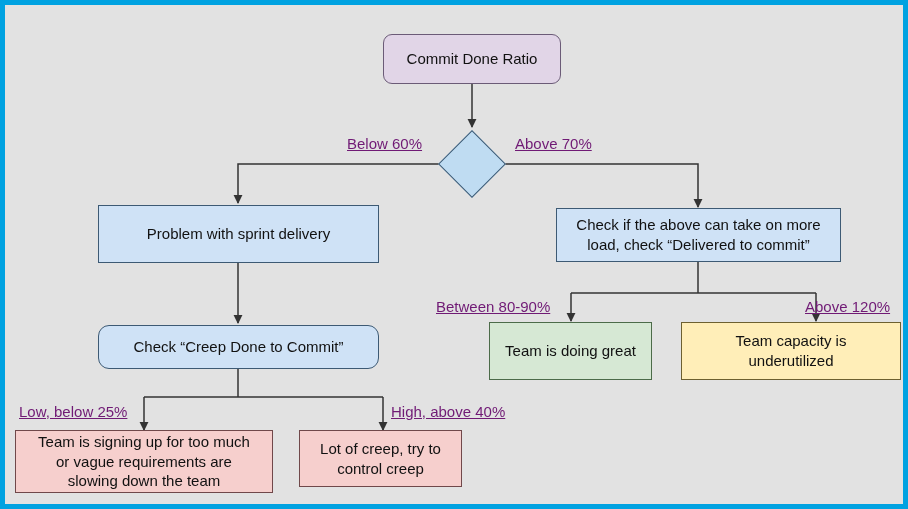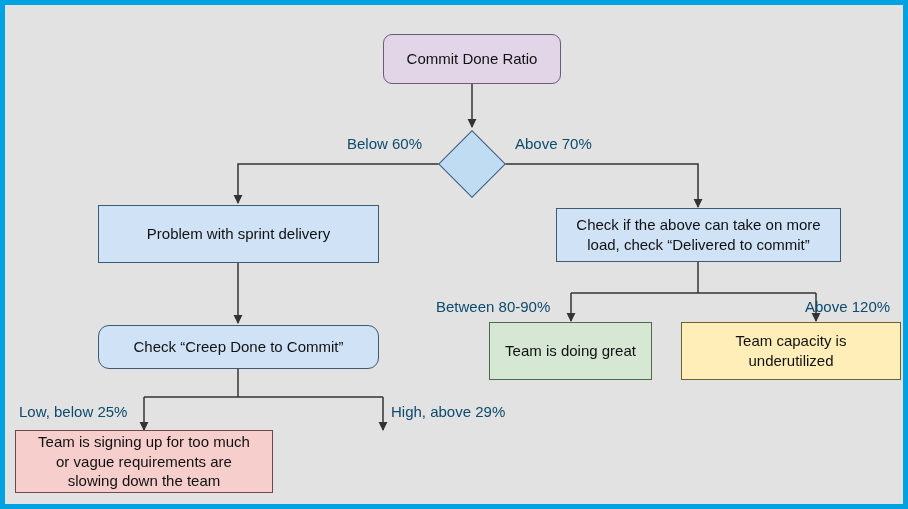--- a/index.html
+++ b/index.html
@@ -52,23 +52,24 @@
   .diamond {
     position: absolute;
     box-sizing: border-box;
     background: #bfdcf2;
     border: 1.4px solid #3d5a74;
     transform: rotate(45deg);
   }
   .edge-label {
     position: absolute;
     font-size: 15px;
-    color: #0c4a6e;
+    color: #701a75;
     white-space: nowrap;
     line-height: 1;
+    text-decoration: underline;
   }
 </style>
 </head>
 <body>
 
 <div id="canvas">
 
   <svg id="svg-layer" viewBox="0 0 908 509" xmlns="http://www.w3.org/2000/svg">
     <defs>
       <marker id="arrow" markerWidth="9" markerHeight="9" refX="5.4" refY="3" orient="auto" markerUnits="strokeWidth">
@@ -100,34 +101,36 @@
   <div class="node purple" style="left:378px; top:29px; width:178px; height:50px;">Commit Done Ratio</div>
 
   <div class="diamond" style="left:443px; top:135px; width:48px; height:48px;"></div>
 
   <div class="edge-label" style="left:342px; top:131px;">Below 60%</div>
 
   <div class="edge-label" style="left:510px; top:131px;">Above 70%</div>
 
   <div class="edge-label" style="left:14px; top:399px;">Low, below 25%</div>
 
-  <div class="edge-label" style="left:386px; top:399px;">High, above 29%</div>
+  <div class="edge-label" style="left:386px; top:399px;">High, above 40%</div>
 
   <div class="edge-label" style="left:431px; top:294px;">Between 80-90%</div>
 
   <div class="edge-label" style="left:800px; top:294px;">Above 120%</div>
 
   <div class="node blue" style="left:93px; top:200px; width:281px; height:58px;">Problem with sprint delivery</div>
 
   <div class="node blue-r" style="left:93px; top:320px; width:281px; height:44px;">Check “Creep Done to Commit”</div>
 
   <div class="node pink" style="left:10px; top:425px; width:258px; height:63px;">Team is signing up for too much
 or vague requirements are
 slowing down the team</div>
 
+  <div class="node pink" style="left:294px; top:425px; width:163px; height:57px;">Lot of creep, try to
+control creep</div>
 
   <div class="node blue" style="left:551px; top:203px; width:285px; height:54px;">Check if the above can take on more
 load, check “Delivered to commit”</div>
 
   <div class="node green" style="left:484px; top:317px; width:163px; height:58px;text-align:center;">Team is doing great</div>
 
   <div class="node yellow" style="left:676px; top:317px; width:220px; height:58px;">Team capacity is
 underutilized</div>
 
 </div>

